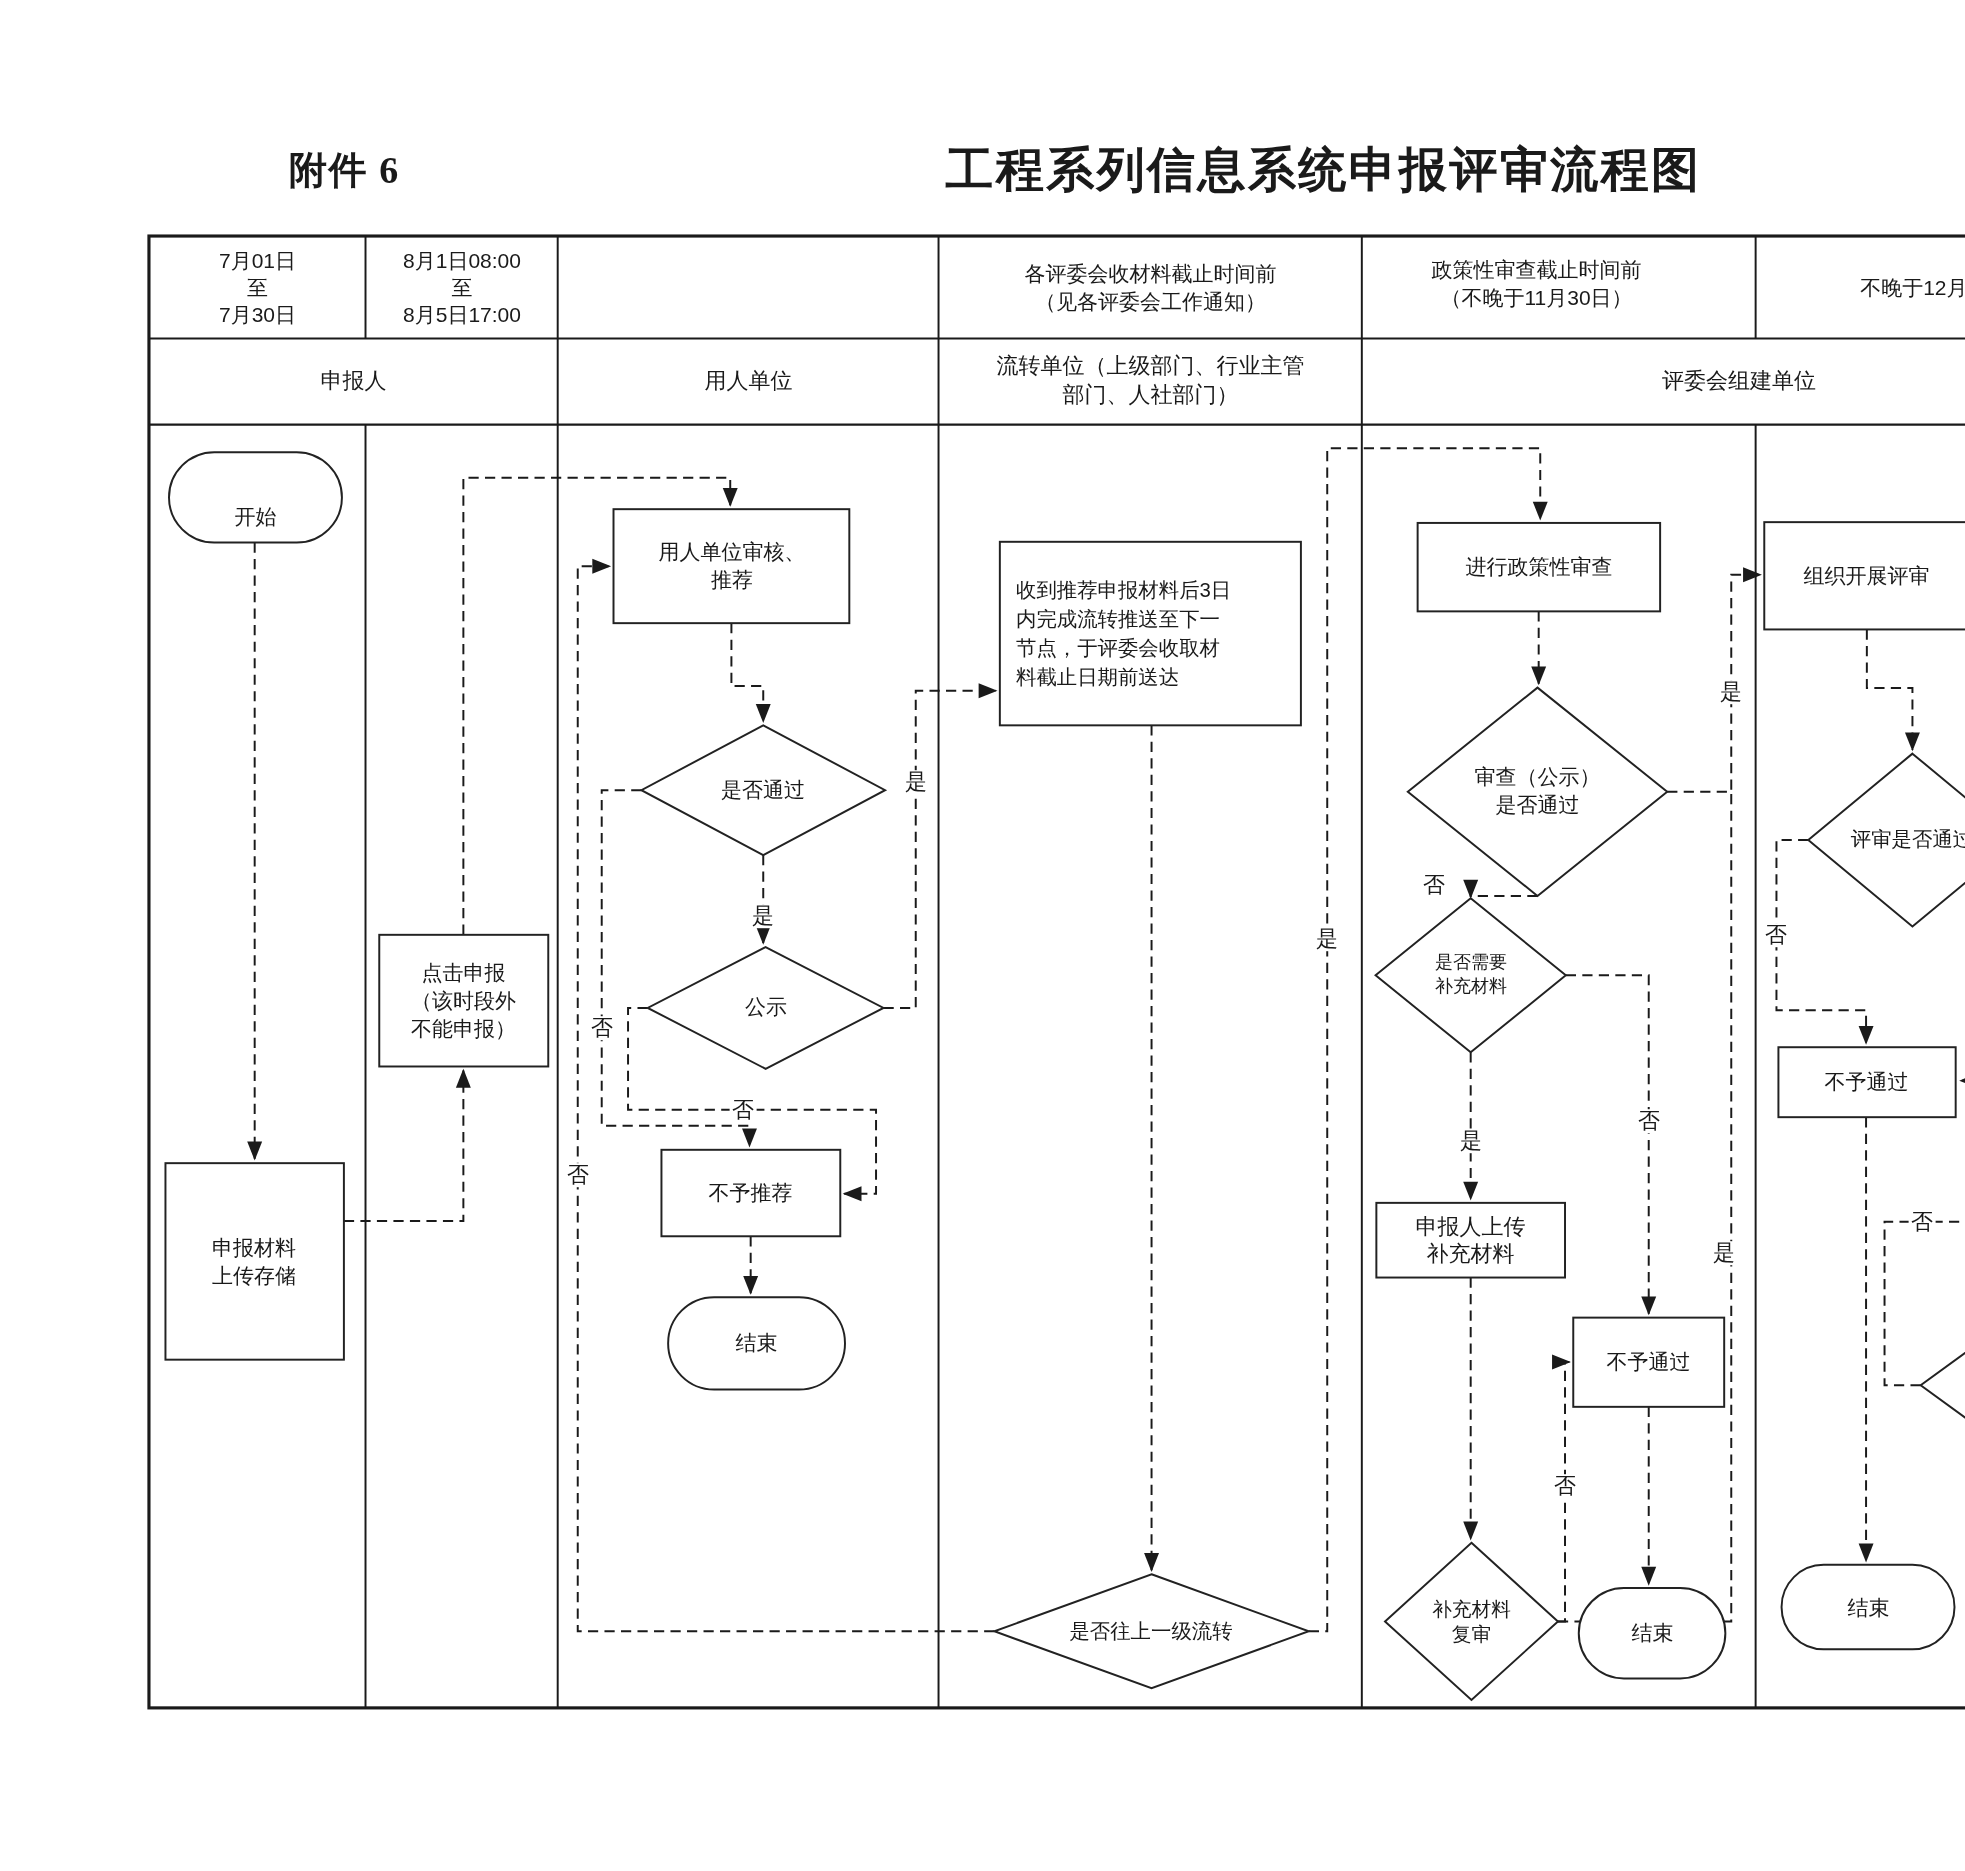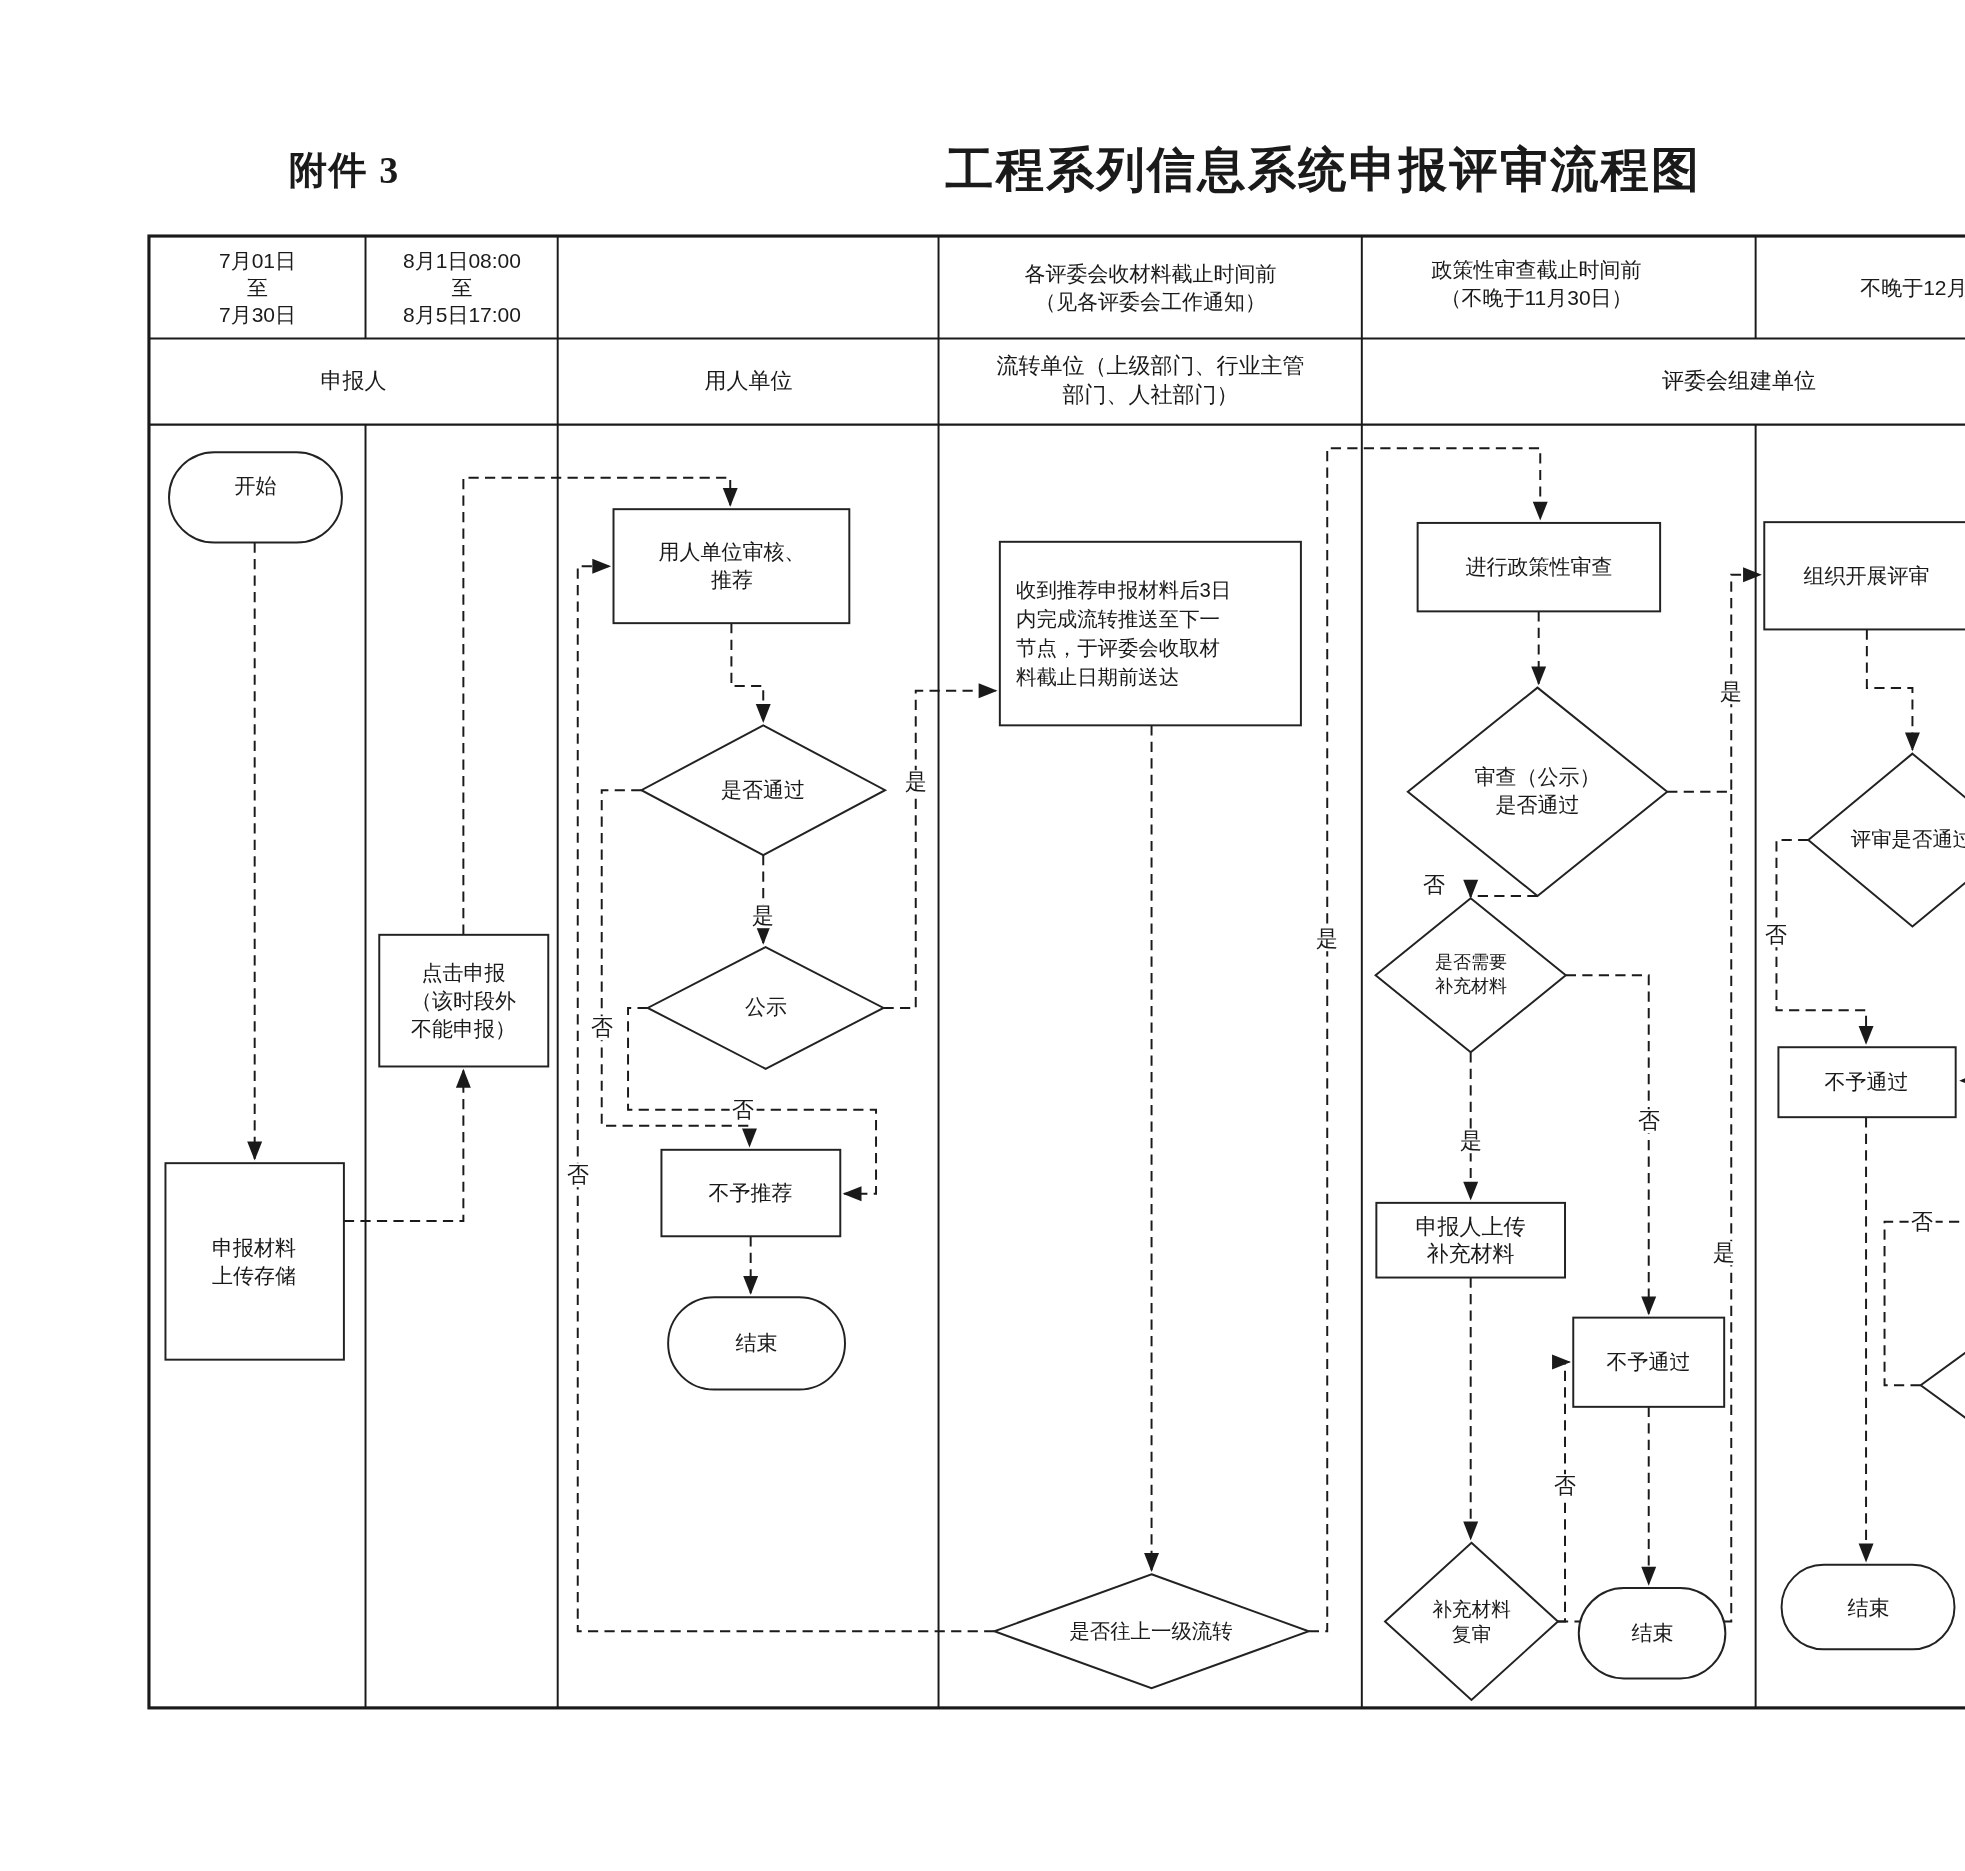--- a/index.html
+++ b/index.html
@@ -21,21 +21,21 @@
   
   .elabel{position:absolute;transform:translate(-50%,-50%);background:#ffffff;padding:0.8px 2.4px;
           font-size:22px;line-height:1;}
   svg{position:absolute;left:0;top:0;}
 </style>
 </head>
 <body>
 
 <div id="canvas">
 
-  <div id="attach">附件 3</div>
+  <div id="attach">附件 6</div>
   <div id="title">工程系列信息系统申报评审流程图</div>
 
   <svg width="2647" height="1872" viewBox="0 0 6735 4762">
     <defs>
       <marker id="arr" markerUnits="userSpaceOnUse" markerWidth="54" markerHeight="42" refX="46" refY="21" orient="auto">
         <path d="M2,2 L50,21 L2,40 Z" fill="#1a1a1a"></path>
       </marker>
     </defs>
 
     <g stroke="#1a1a1a" fill="none">
@@ -122,21 +122,21 @@
   <div class="cell" style="left:1362px;top:232px;width:349px;height:103px;">政策性审查截止时间前
 （不晚于11月30日）</div>
   <div class="cell" style="left:1756px;top:236px;width:360px;height:103px;">不晚于12月31日</div>
 
   <div class="cell lane" style="left:149px;top:338px;width:409px;height:86px;">申报人</div>
   <div class="cell lane" style="left:558px;top:338px;width:381px;height:86px;">用人单位</div>
   <div class="cell lane" style="left:939px;top:338px;width:423px;height:86px;">流转单位（上级部门、行业主管
 部门、人社部门）</div>
   <div class="cell lane" style="left:1362px;top:338px;width:754px;height:86px;">评委会组建单位</div>
 
-  <div class="label" style="left:169px;top:441px;width:173px;height:90px;">开始</div>
+  <div class="label" style="left:169px;top:472px;width:173px;height:90px;">开始</div>
   <div class="label" style="left:165px;top:1163px;width:178px;height:197px;">申报材料
 上传存储</div>
   <div class="label" style="left:379px;top:935px;width:169px;height:132px;">点击申报
 （该时段外
 不能申报）</div>
   <div class="label" style="left:614px;top:509px;width:236px;height:114px;">用人单位审核、
 推荐</div>
   <div class="label" style="left:641px;top:725px;width:244px;height:130px;">是否通过</div>
   <div class="label" style="left:648px;top:947px;width:236px;height:122px;font-family:Liberation Serif, serif;">公示</div>
   <div class="label" style="left:661px;top:1150px;width:179px;height:86px;">不予推荐</div>

